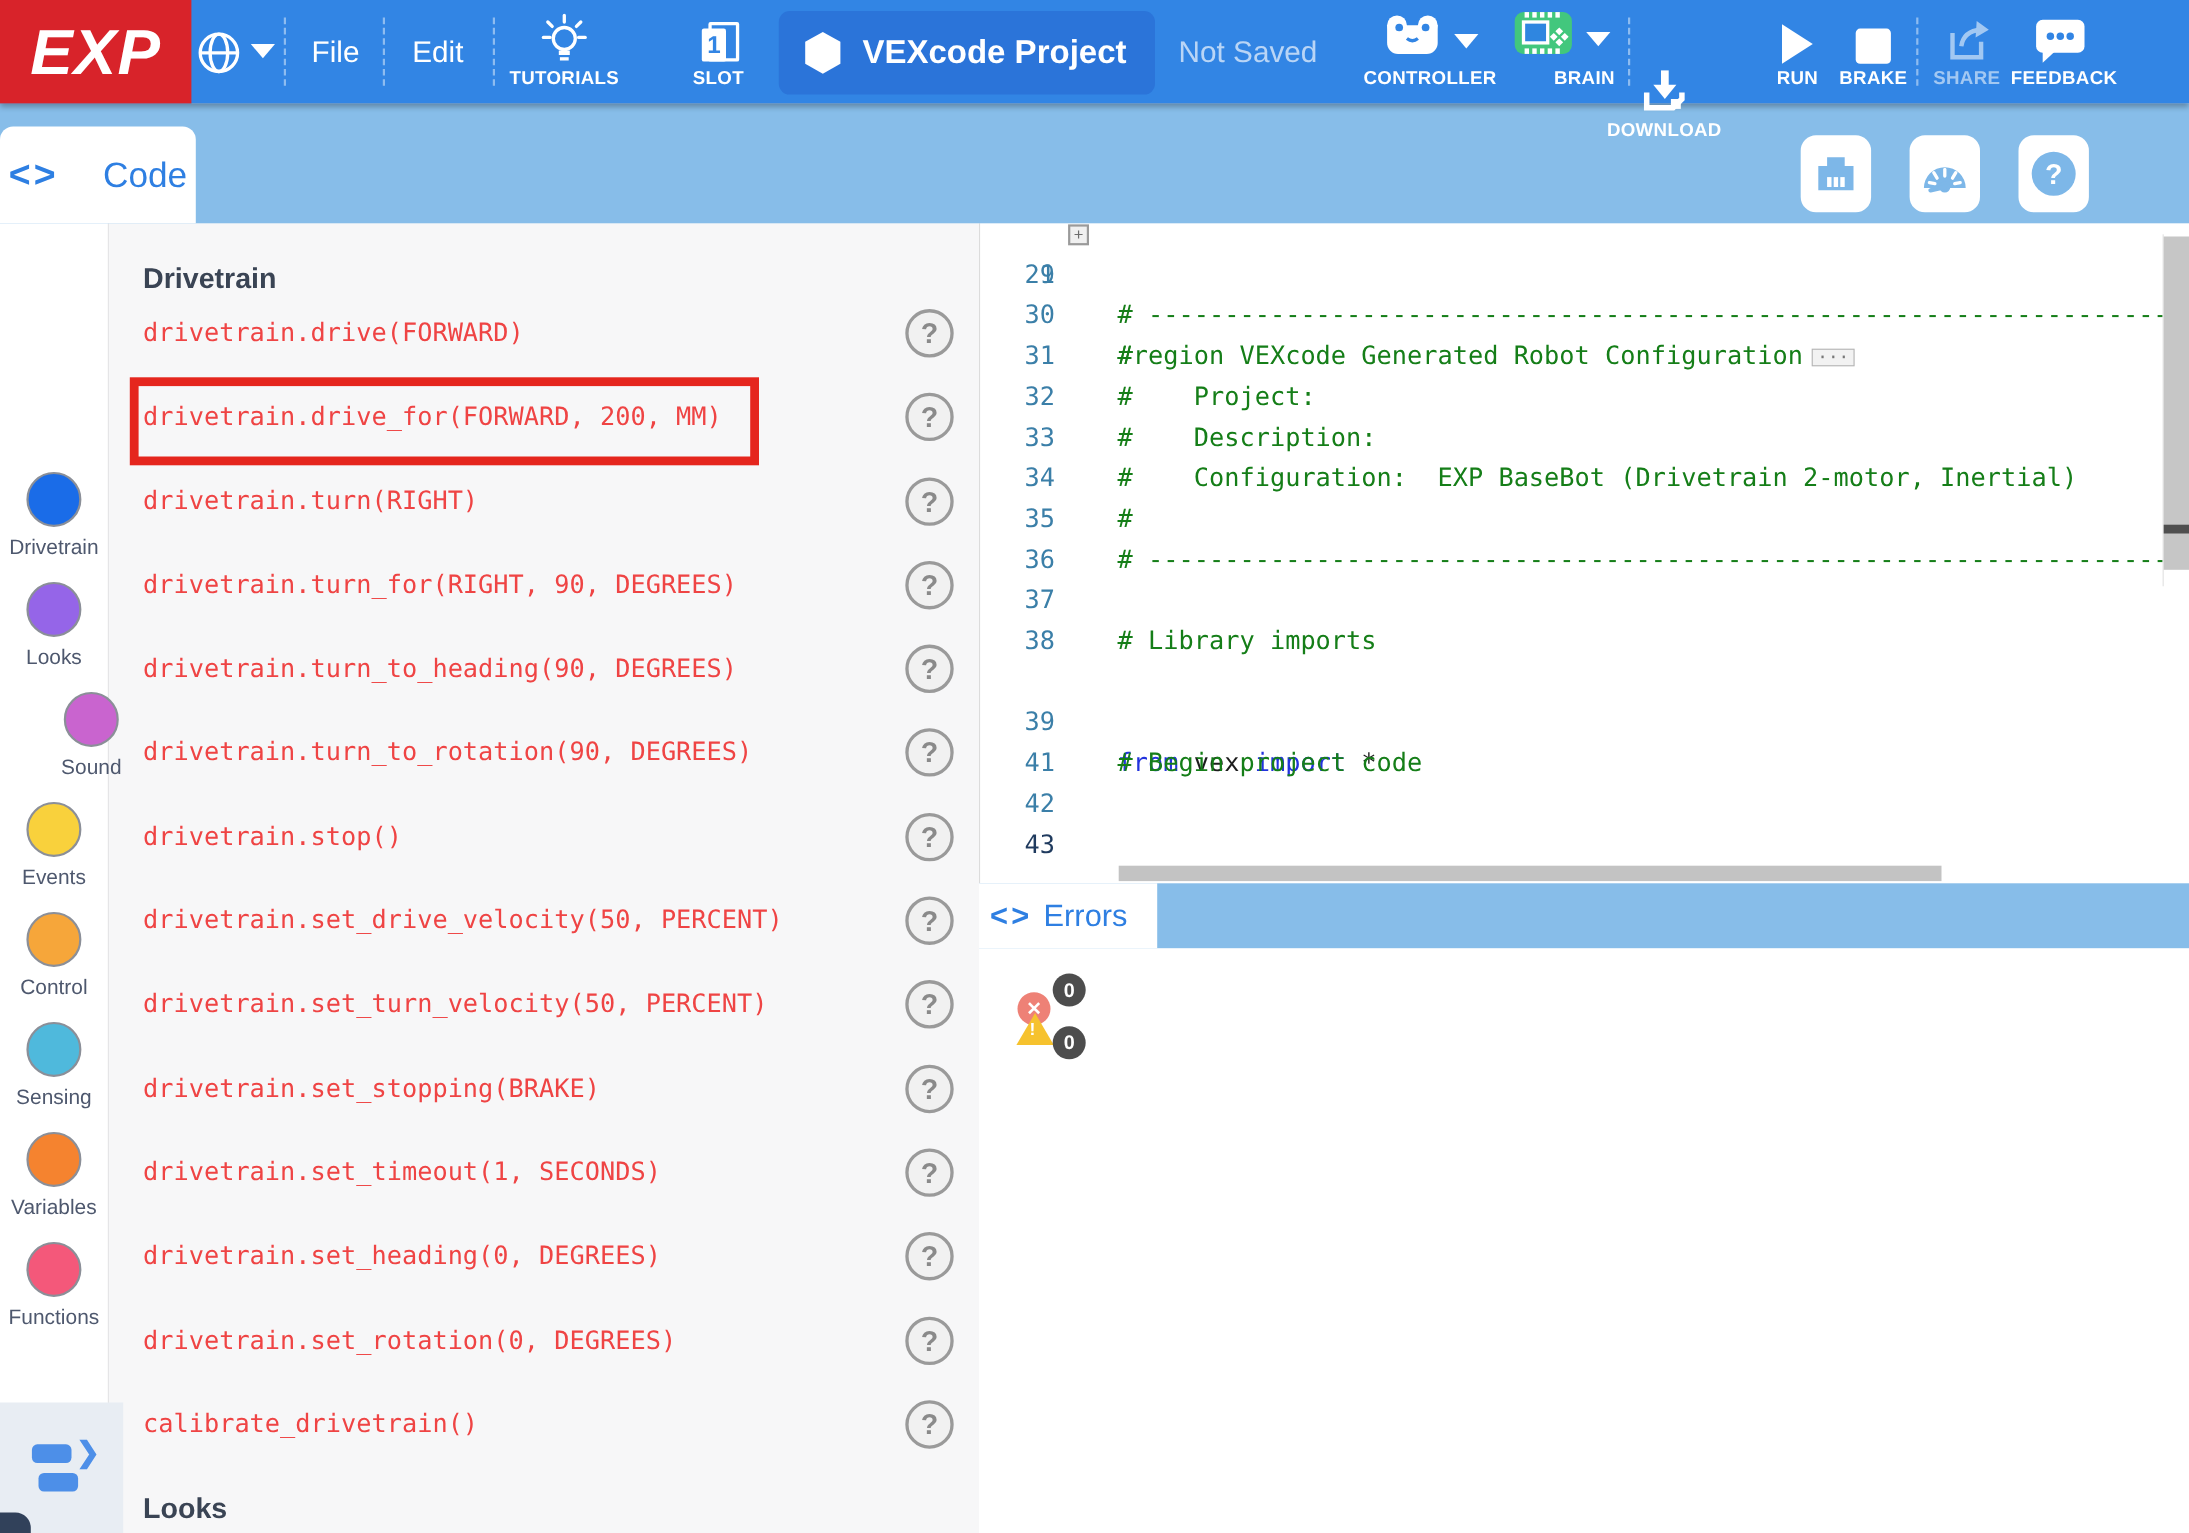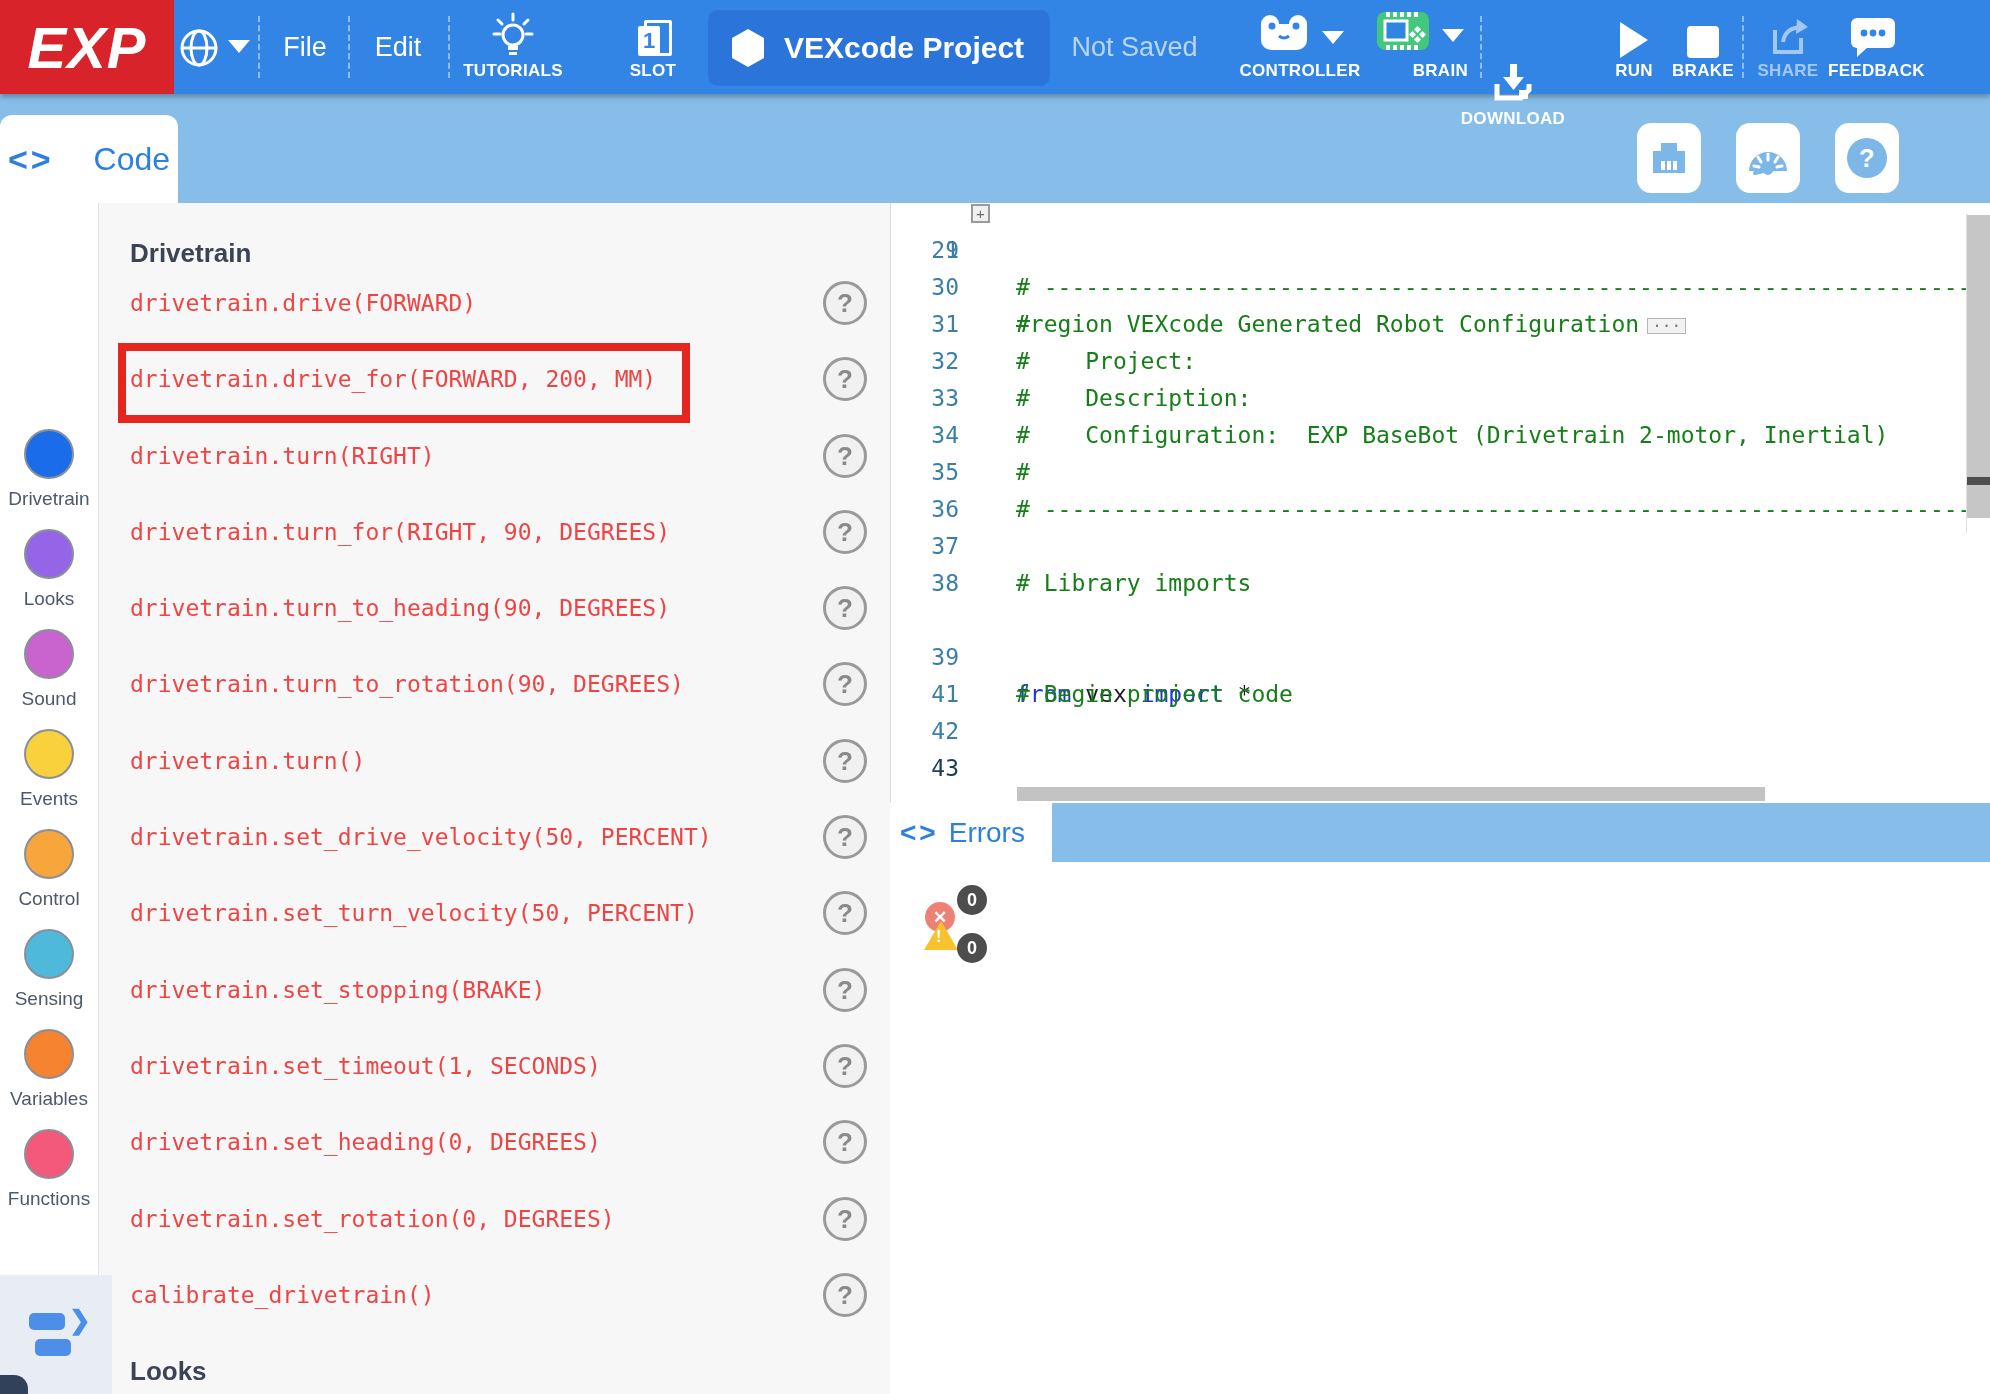--- a/index.html
+++ b/index.html
@@ -309,21 +309,21 @@
 
   <aside id="sidebar">
     <div class="cat" style="top:226px;">
       <div class="cat-circle" style="background: rgb(26, 108, 232);"></div>
       <div class="cat-label">Drivetrain</div>
     </div>
     <div class="cat" style="top:326px;">
       <div class="cat-circle" style="background: rgb(149, 101, 232);"></div>
       <div class="cat-label">Looks</div>
     </div>
-    <div class="cat" style="top:426px;">
+    <div class="cat" style="top:426px;padding-left:34px;">
       <div class="cat-circle" style="background: rgb(201, 100, 207);"></div>
       <div class="cat-label">Sound</div>
     </div>
     <div class="cat" style="top:526px;">
       <div class="cat-circle" style="background: rgb(249, 209, 60);"></div>
       <div class="cat-label">Events</div>
     </div>
     <div class="cat" style="top:626px;">
       <div class="cat-circle" style="background: rgb(246, 166, 58);"></div>
       <div class="cat-label">Control</div>
@@ -372,21 +372,21 @@
     </div>
     <div class="cmd" style="top:367px;">
       <span class="cmd-text">drivetrain.turn_to_heading(90, DEGREES)</span>
       <span class="help-btn">?</span>
     </div>
     <div class="cmd" style="top:443px;">
       <span class="cmd-text">drivetrain.turn_to_rotation(90, DEGREES)</span>
       <span class="help-btn">?</span>
     </div>
     <div class="cmd" style="top:520px;">
-      <span class="cmd-text">drivetrain.turn()</span>
+      <span class="cmd-text">drivetrain.stop()</span>
       <span class="help-btn">?</span>
     </div>
     <div class="cmd" style="top:596px;">
       <span class="cmd-text">drivetrain.set_drive_velocity(50, PERCENT)</span>
       <span class="help-btn">?</span>
     </div>
     <div class="cmd" style="top:672px;">
       <span class="cmd-text">drivetrain.set_turn_velocity(50, PERCENT)</span>
       <span class="help-btn">?</span>
     </div>

